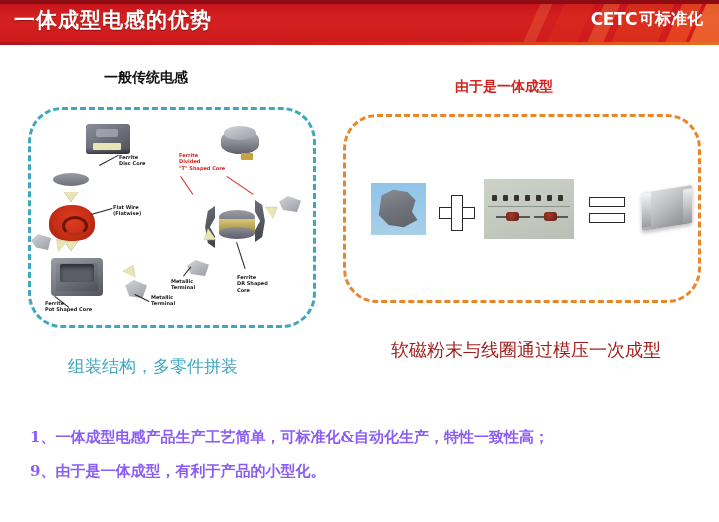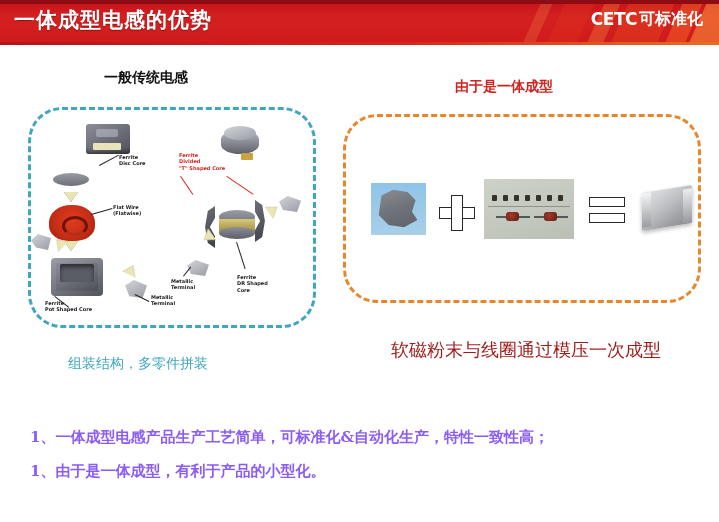--- a/index.html
+++ b/index.html
@@ -63,21 +63,21 @@
   #right-box{
     left:343px;top:114px;width:352px;height:183px;
     border:3px dashed #e8862a;border-radius:34px;
   }
 
   .caption{
     position:absolute;
     font-family:"DejaVu Serif","Liberation Serif",serif;
     white-space:nowrap;
   }
-  #left-caption{left:68px;top:355px;font-size:14px;color:#3ea6bd;}
+  #left-caption{left:68px;top:355px;font-size:17px;color:#3ea6bd;}
   #right-caption{left:391px;top:338px;font-size:18px;color:#9e1b18;}
 
   
   .ldiag{position:absolute;left:0;top:0;width:100%;height:100%;}
   .photo{position:absolute;}
   .ind-photo-1{
     left:55px;top:14px;width:44px;height:30px;
     background:linear-gradient(150deg,#8b8d98 0%,#6f717c 45%,#4d4f59 100%);
     border-radius:3px;
     box-shadow:inset 0 -6px 4px -4px rgba(0,0,0,.5);
@@ -380,13 +380,13 @@
       <div class="chip"></div>
       <div class="lband"></div>
       <div class="rband"></div>
     </div>
   </div>
 </div>
 
 <div class="caption" id="right-caption">软磁粉末与线圈通过模压一次成型</div>
 
 <div class="bullet" id="bullet-1">1、一体成型电感产品生产工艺简单，可标准化&amp;自动化生产，特性一致性高；</div>
-<div class="bullet" id="bullet-2">1、由于是一体成型，有利于产品的小型化。</div>
+<div class="bullet" id="bullet-2">9、由于是一体成型，有利于产品的小型化。</div>
 
 </body></html>

